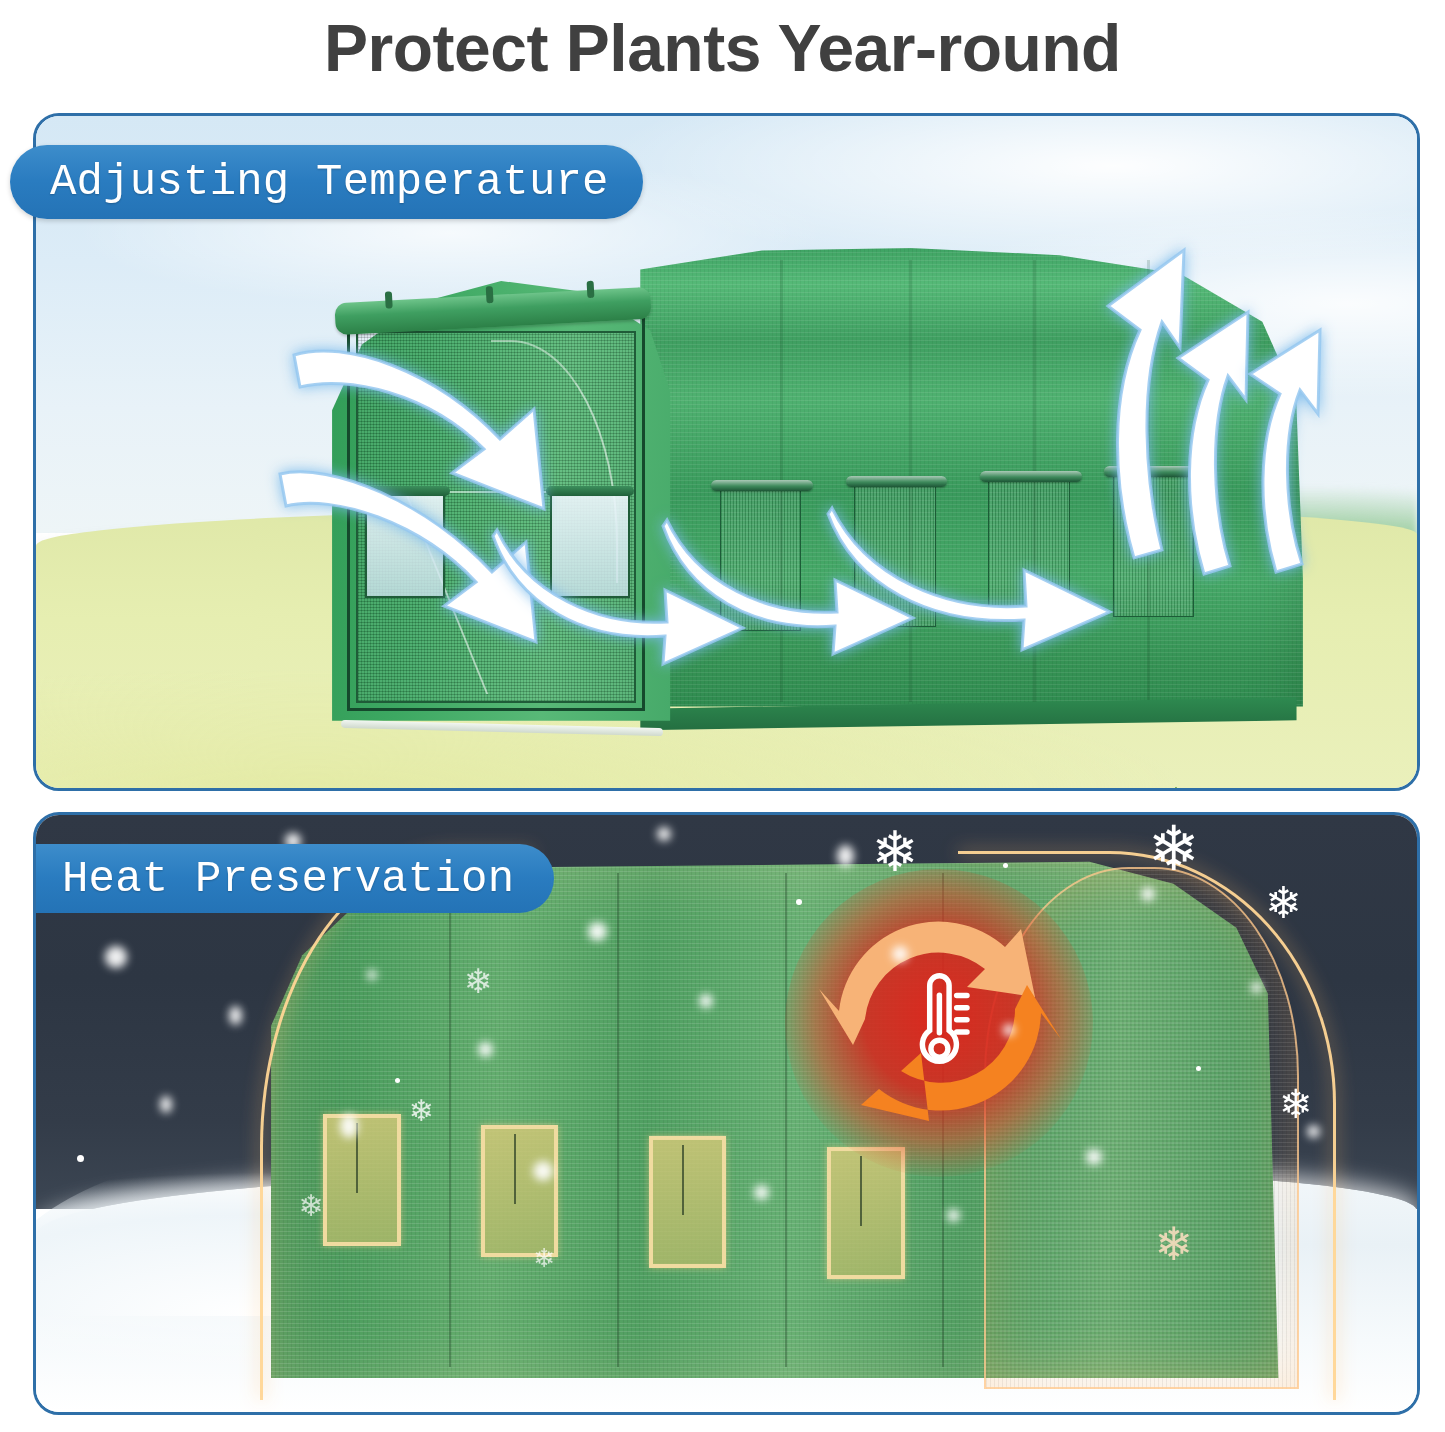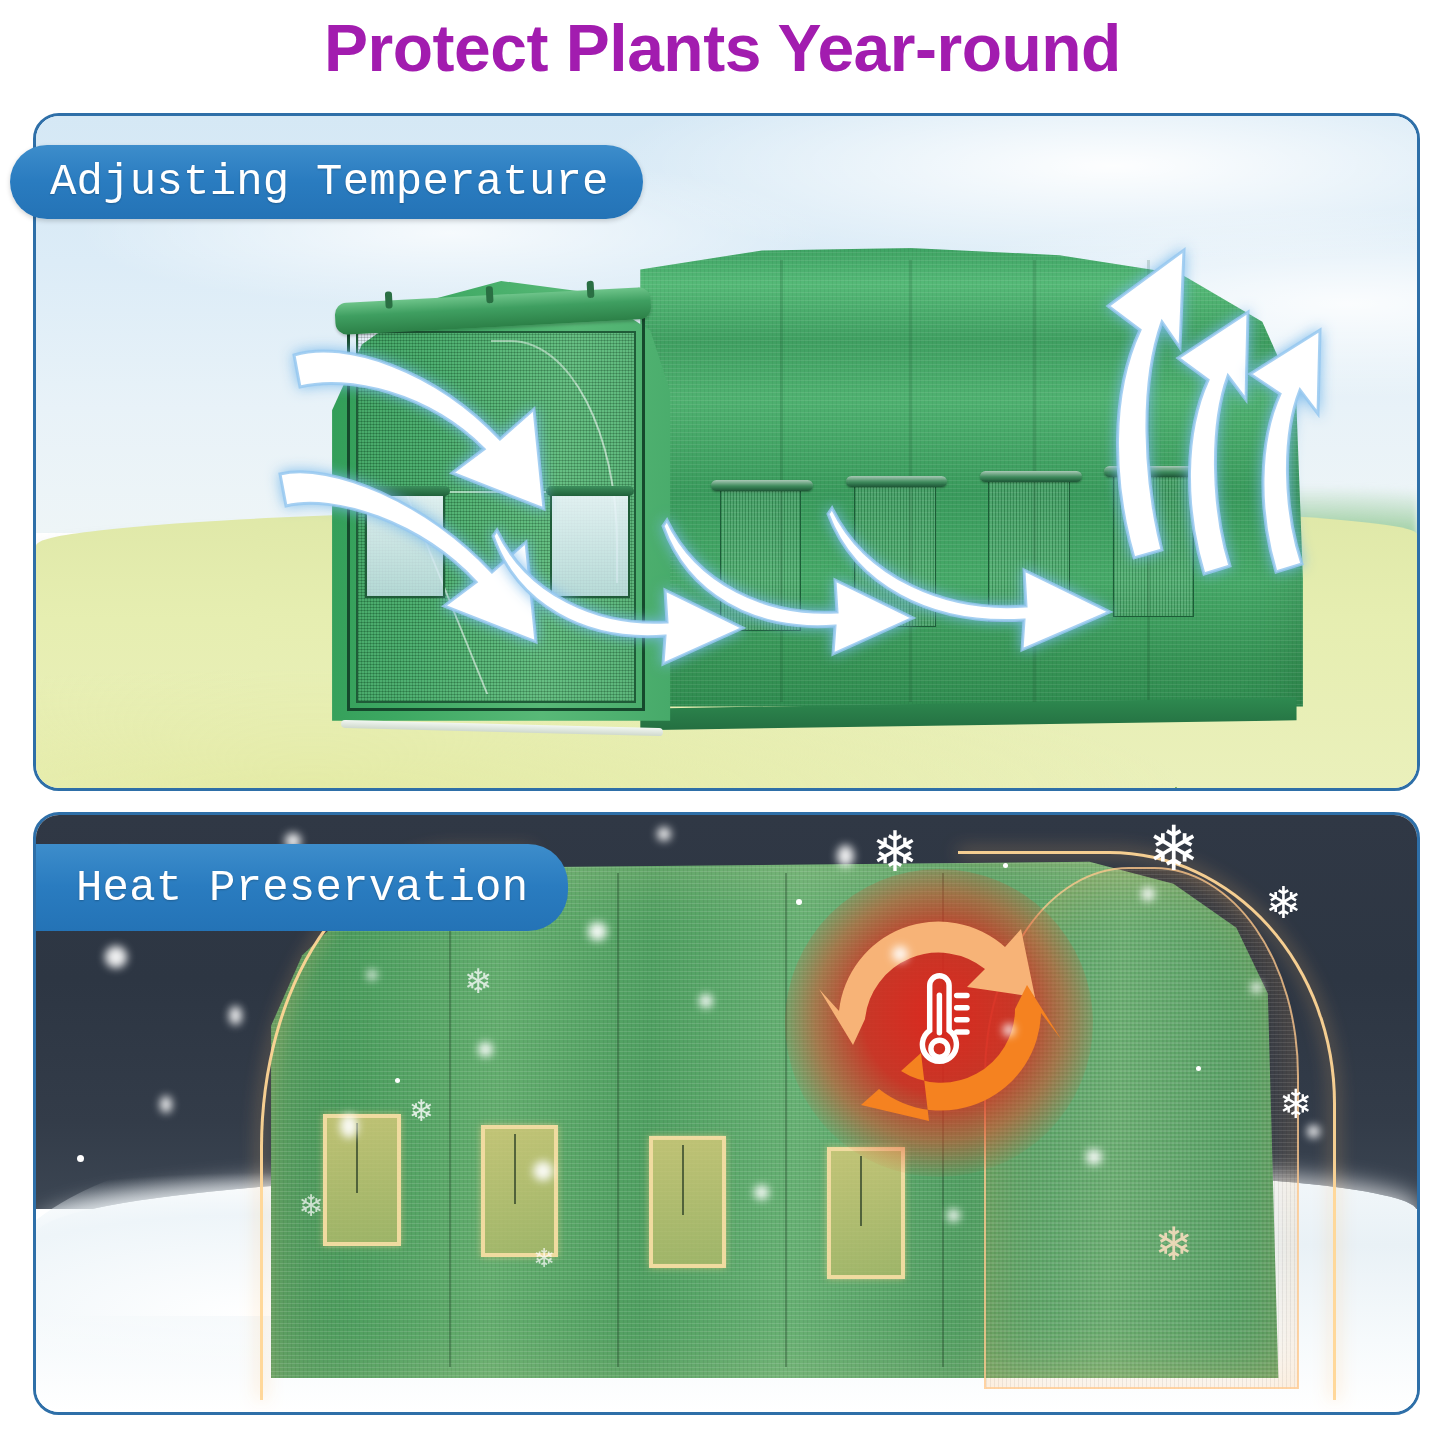--- a/index.html
+++ b/index.html
@@ -19,21 +19,21 @@
     top: 0px;
     left: 0;
     width: 1445px;
     height: 96px;
     display: flex;
     align-items: center;
     justify-content: center;
     font-size: 66px;
     font-weight: bold;
     letter-spacing: -0.5px;
-    color: #a21caf;
+    color: #404040;
     white-space: nowrap;
   }
 
   
   .panel {
     position: absolute;
     left: 33px;
     width: 1387px;
     border: 3px solid #2e6fa8;
     border-radius: 26px;
@@ -59,22 +59,22 @@
   #badge-temperature {
     left: 10px; top: 145px;
     height: 74px;
     padding: 0 34px 0 40px;
     border-radius: 40px;
     background: linear-gradient(180deg,#3d8dcb 0%,#2a7cc0 48%,#2473b6 100%);
     box-shadow: 0 2px 5px rgba(0,0,0,.18);
   }
   #badge-heat {
     left: 36px; top: 844px;
-    height: 87px;
-    padding: 0 40px 0 40px;
+    height: 69px;
+    padding: 0 40px 0 26px;
     border-radius: 0 40px 40px 0;
     background: linear-gradient(180deg,#3d8dcb 0%,#2a7cc0 48%,#2473b6 100%);
   }
 
   
   .scene { position: absolute; inset: 0; }
 
   #sky-day {
     position: absolute; left:0; top:0; width:100%; height: 62%;
     background:

